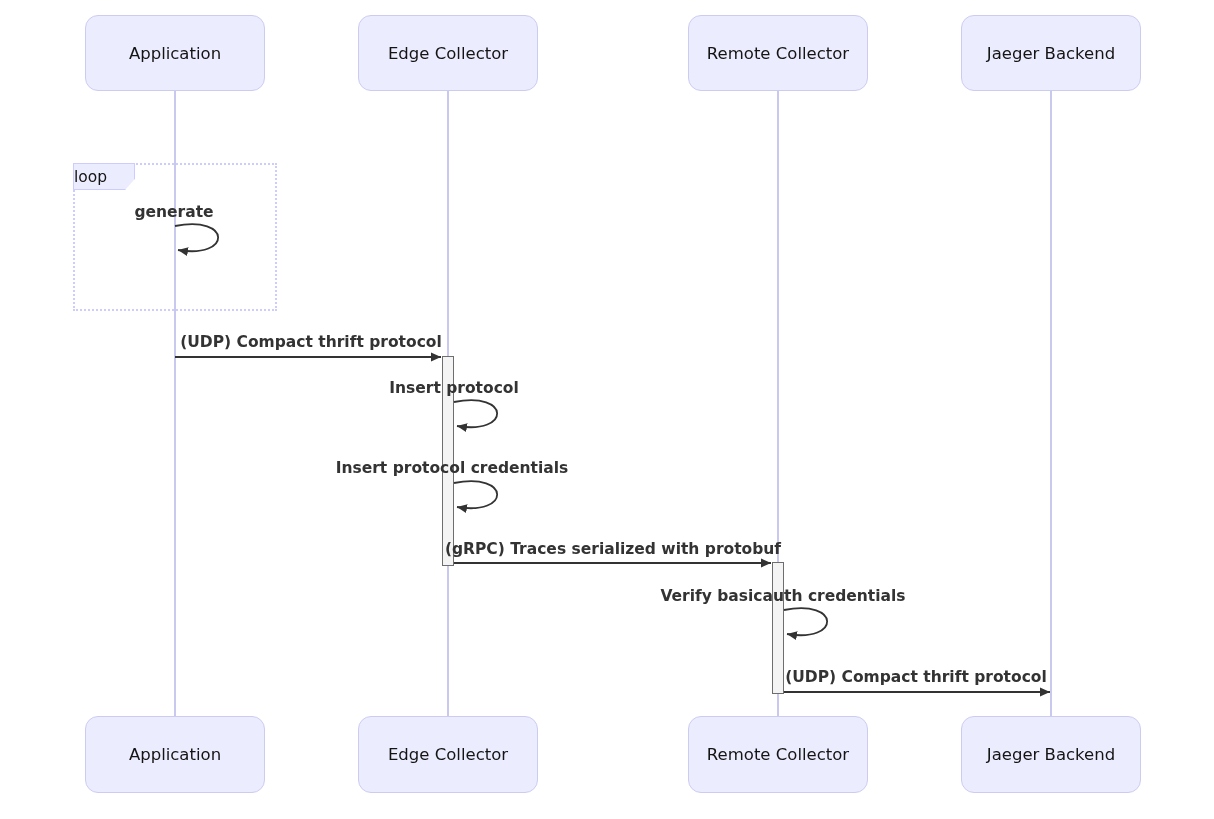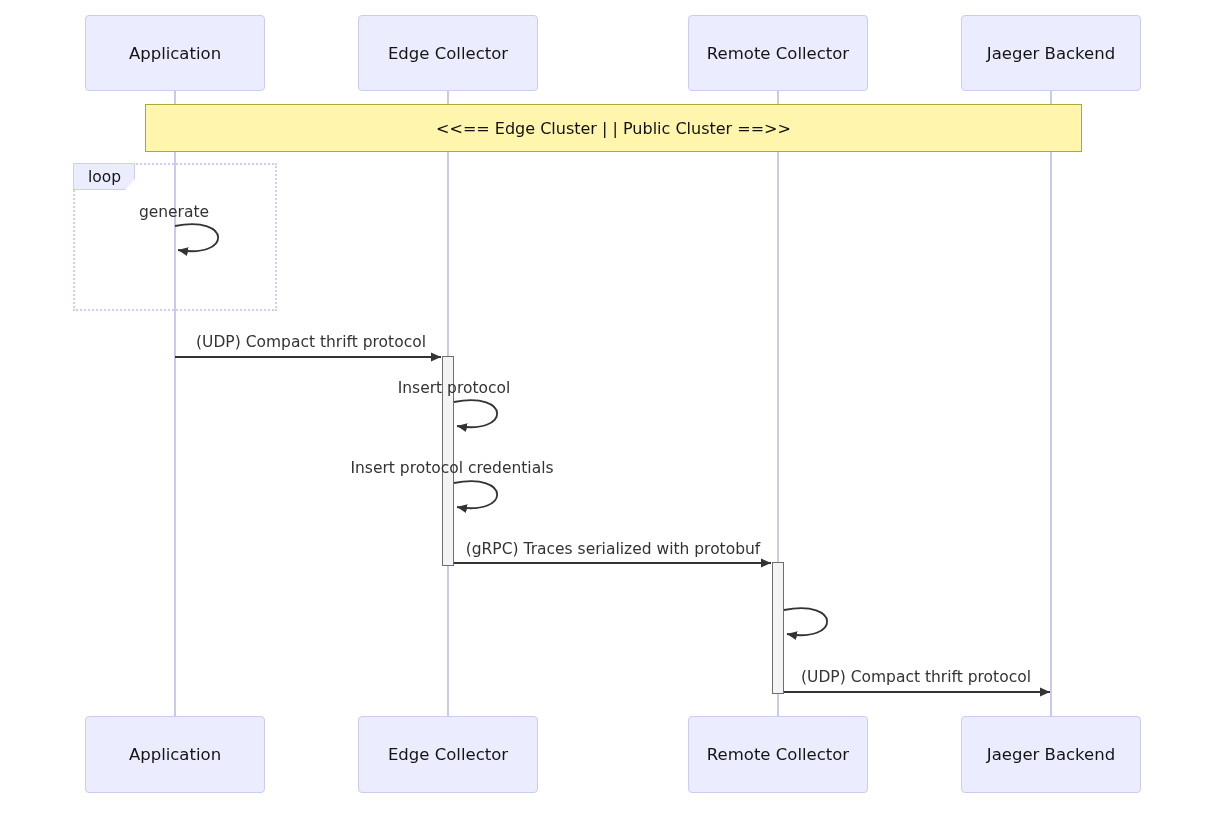--- a/index.html
+++ b/index.html
@@ -23,21 +23,21 @@
     overflow:hidden;
   }
   .lifeline{
     position:absolute;top:91px;height:625px;width:2px;
     background:var(--lifeline);
   }
   .actor{
     position:absolute;width:180px;height:76px;
     background:var(--actor-fill);
     border:1px solid var(--actor-border);
-    border-radius:4px;
+    border-radius:13px;
     display:flex;align-items:center;justify-content:center;
     font-size:16.5px;color:var(--text);
     box-sizing:border-box;
   }
   .actor.bottom{height:77px;}
   .note{
     position:absolute;left:145px;top:104px;width:937px;height:48px;
     background:var(--note-fill);
     border:1px solid var(--note-border);
     display:flex;align-items:center;justify-content:center;
@@ -48,51 +48,50 @@
     position:absolute;left:73px;top:163px;width:204px;height:148px;
     border:2px dotted var(--loop-border);
     box-sizing:border-box;
   }
   .loop-tab{
     position:absolute;left:73px;top:163px;width:62px;height:27px;
     background:var(--actor-fill);
     border:1px solid var(--loop-border);
     clip-path:polygon(0 0,100% 0,100% 58%,84% 100%,0 100%);
     display:flex;align-items:center;
-    padding-left:14px;
+    padding-left:0;
     font-size:15.5px;color:var(--text);
     box-sizing:border-box;
   }
   .activation{
     position:absolute;width:12px;
     background:var(--activation-fill);
     border:1px solid var(--activation-border);
     box-sizing:border-box;
   }
   .overlay{position:absolute;left:0;top:0;pointer-events:none;}
   .overlay path{stroke:var(--arrow);stroke-width:1.8;fill:none;}
   .overlay marker path{fill:var(--arrow);stroke:none;}
   .msg-label{
     position:absolute;transform:translateX(-50%);
     white-space:nowrap;
-    font-size:15.5px;font-weight:normal;color:var(--arrow);
+    font-size:15.5px;font-weight:bold;color:var(--arrow);
     line-height:1.2;
   }
 </style>
 </head>
 <body>
 
 <div class="canvas">
 
   <div class="lifeline" style="left:174px"></div>
   <div class="lifeline" style="left:447px"></div>
   <div class="lifeline" style="left:777px"></div>
   <div class="lifeline" style="left:1050px"></div>
 
-  <div class="note">&lt;&lt;== Edge Cluster | | Public Cluster ==&gt;&gt;</div>
 
   <div class="loop-box"></div>
   <div class="loop-tab">loop</div>
 
   <div class="activation" style="left:442px;top:356px;height:210px"></div>
   <div class="activation" style="left:772px;top:562px;height:132px"></div>
 
   <svg class="overlay" width="1214" height="819">
     <defs>
       <marker id="ah" markerUnits="userSpaceOnUse" markerWidth="12" markerHeight="12" viewBox="0 0 12 12" refX="10" refY="5" orient="auto">
@@ -106,20 +105,21 @@
     <path d="M454,563 L771,563" marker-end="url(#ah)"></path>
     <path d="M784,610 C841,599 841,643 787,634" marker-end="url(#ah)"></path>
     <path d="M784,692 L1050,692" marker-end="url(#ah)"></path>
   </svg>
 
   <div class="msg-label" style="left:174px;top:203px">generate</div>
   <div class="msg-label" style="left:311px;top:333px">(UDP) Compact thrift protocol</div>
   <div class="msg-label" style="left:454px;top:379px">Insert protocol</div>
   <div class="msg-label" style="left:452px;top:459px">Insert protocol credentials</div>
   <div class="msg-label" style="left:613px;top:540px">(gRPC) Traces serialized with protobuf</div>
+  <div class="msg-label" style="left:783px;top:587px">Verify basicauth credentials</div>
   <div class="msg-label" style="left:916px;top:668px">(UDP) Compact thrift protocol</div>
 
   <div class="actor top" style="left:85px;top:15px">Application</div>
   <div class="actor top" style="left:358px;top:15px">Edge Collector</div>
   <div class="actor top" style="left:688px;top:15px">Remote Collector</div>
   <div class="actor top" style="left:961px;top:15px">Jaeger Backend</div>
 
   <div class="actor bottom" style="left:85px;top:716px">Application</div>
   <div class="actor bottom" style="left:358px;top:716px">Edge Collector</div>
   <div class="actor bottom" style="left:688px;top:716px">Remote Collector</div>

